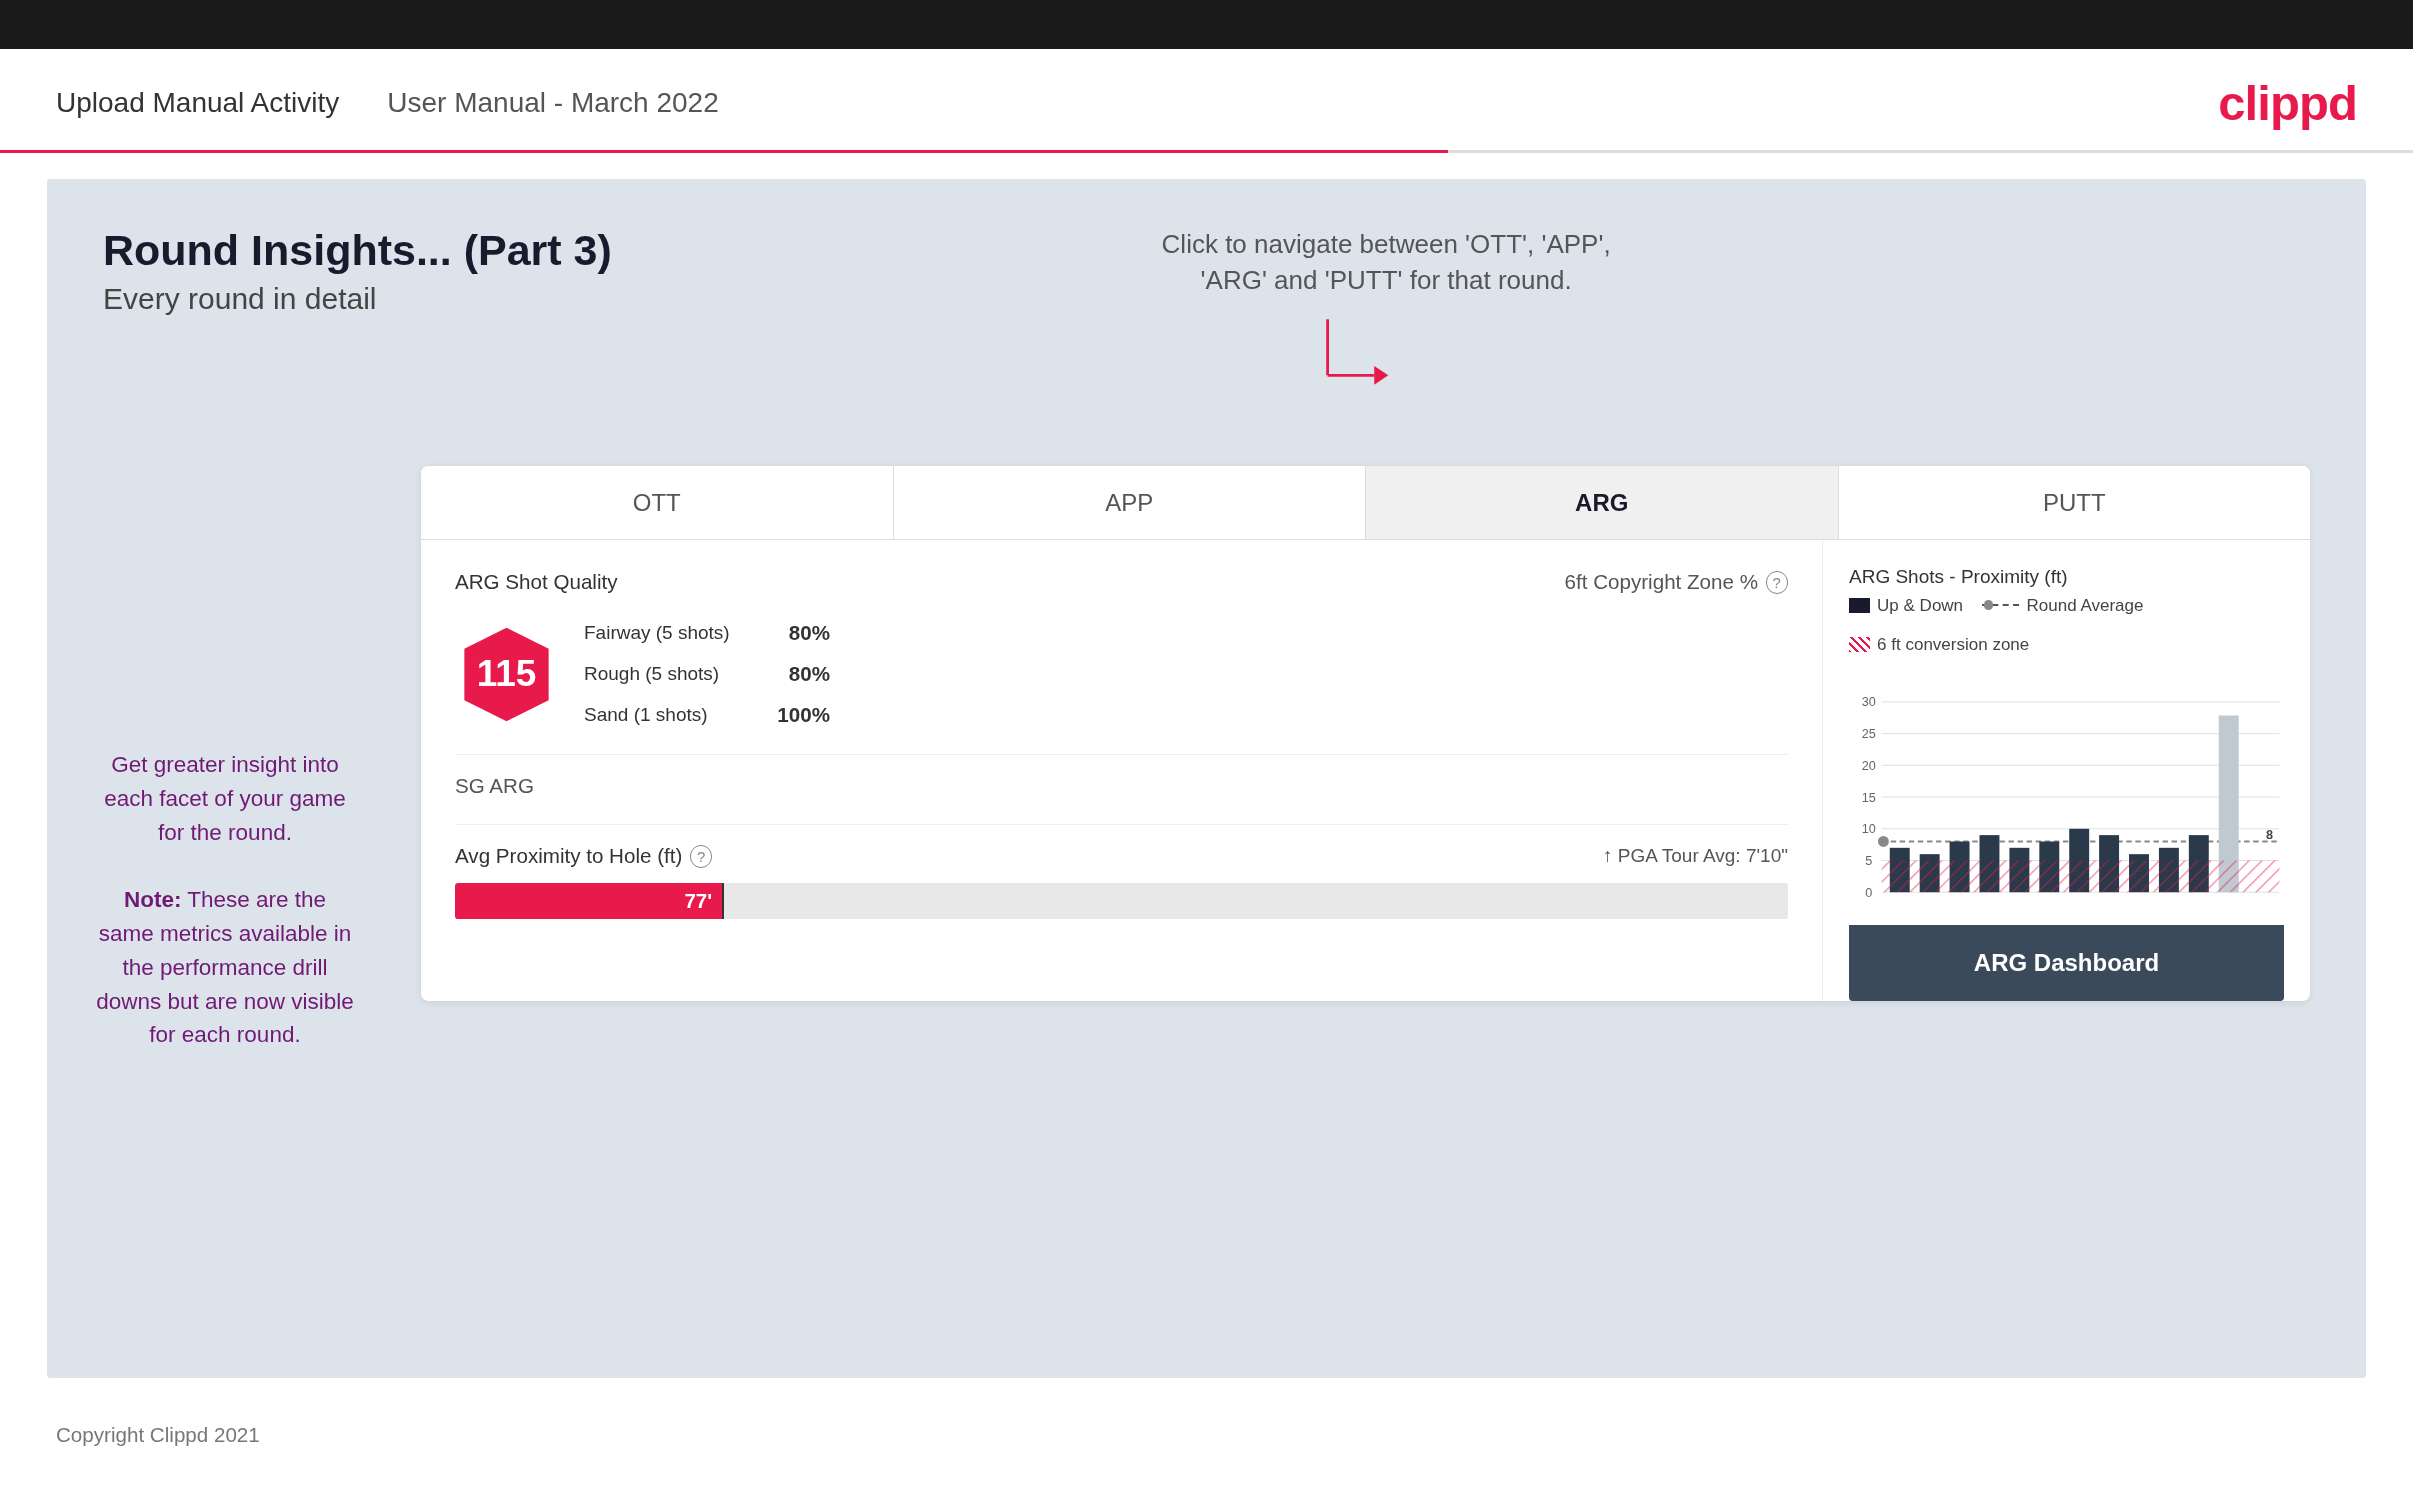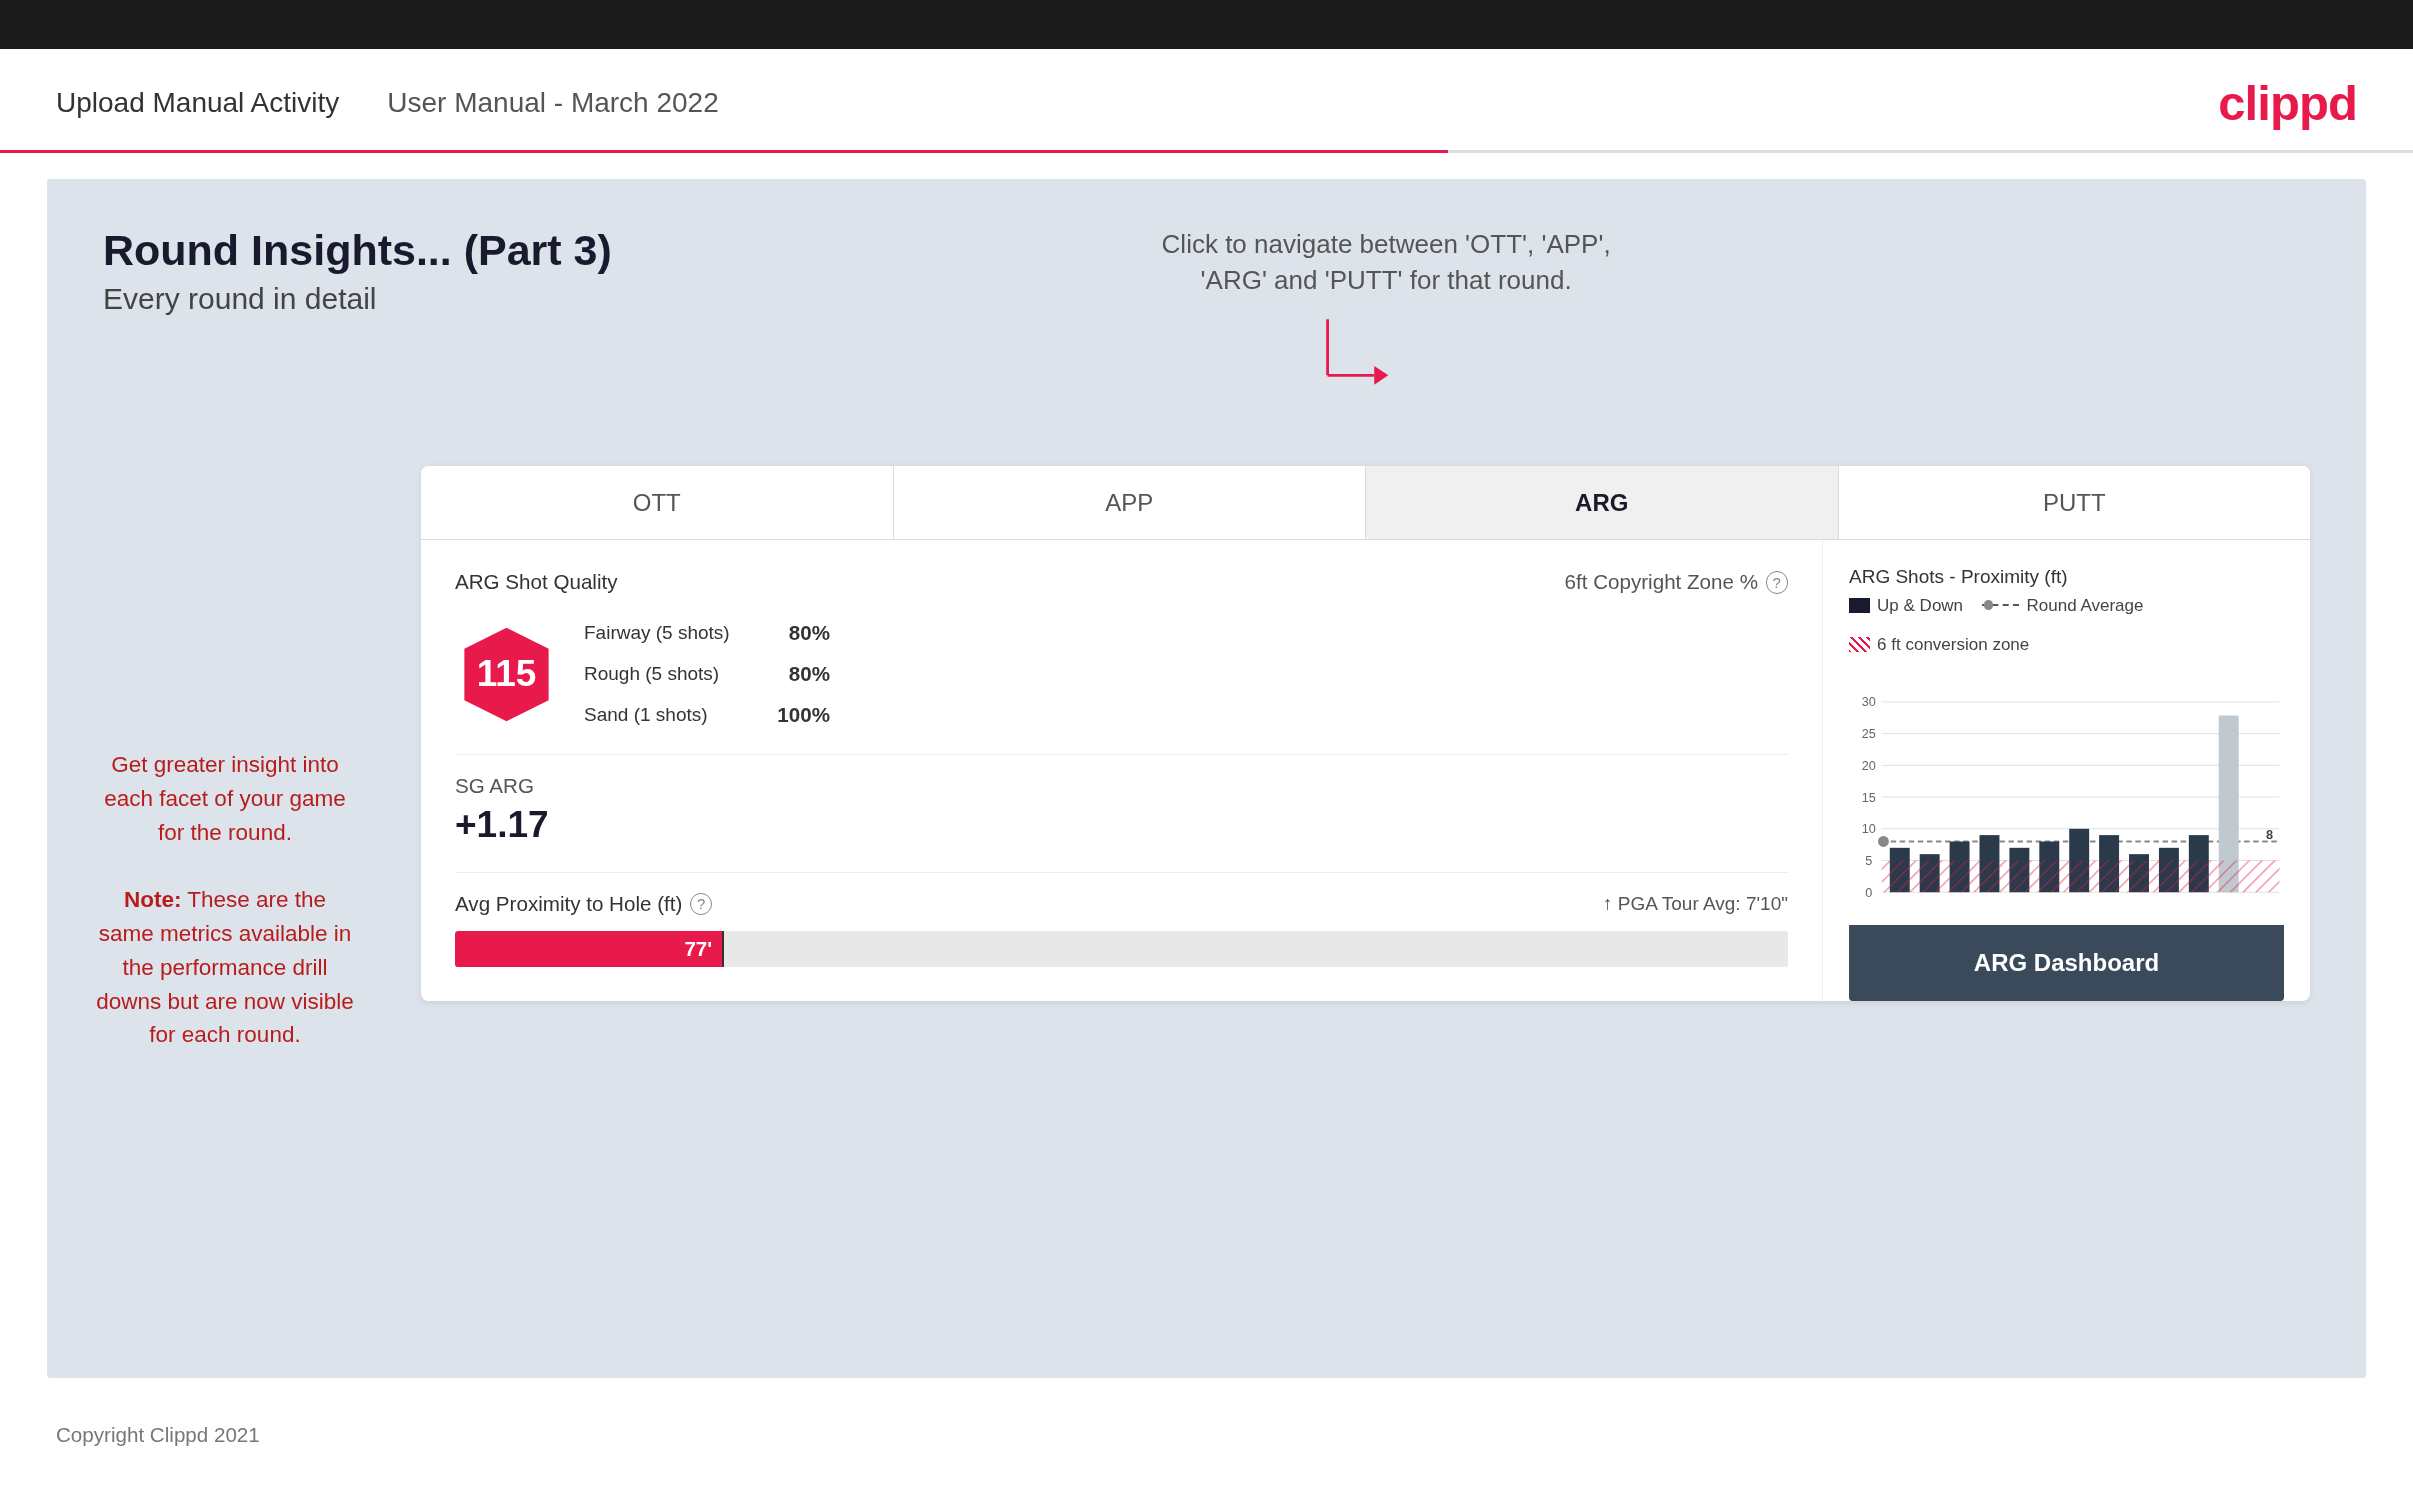--- a/index.html
+++ b/index.html
@@ -377,21 +377,21 @@
     }
 
     
     .sidebar-text {
       position: absolute;
       left: 47px;
       top: 50%;
       transform: translateY(-10%);
       width: 262px;
       font-size: 22.5px;
-      color: #b91c1c;
+      color: #701a75;
       line-height: 1.5;
       text-align: center;
     }
     .sidebar-text strong {
       font-weight: 700;
     }
 
     
     .footer {
       padding: 19px 56px;
@@ -490,21 +490,20 @@
               <div class="bar-container">
                 <div class="bar-fill full" style="width:100%;"></div>
               </div>
               <span class="bar-pct">100%</span>
             </div>
           </div>
         </div>
 
         <div class="sg-section">
           <div class="sg-label">SG ARG</div>
-          <div class="sg-value">+1.17</div>
         </div>
 
         <div class="proximity-section">
           <div class="proximity-header">
             <div class="proximity-label">
               <span>Avg Proximity to Hole (ft)</span>
               <span class="help-icon">?</span>
             </div>
             <div class="pga-avg">↑ PGA Tour Avg: 7'10"</div>
           </div>

